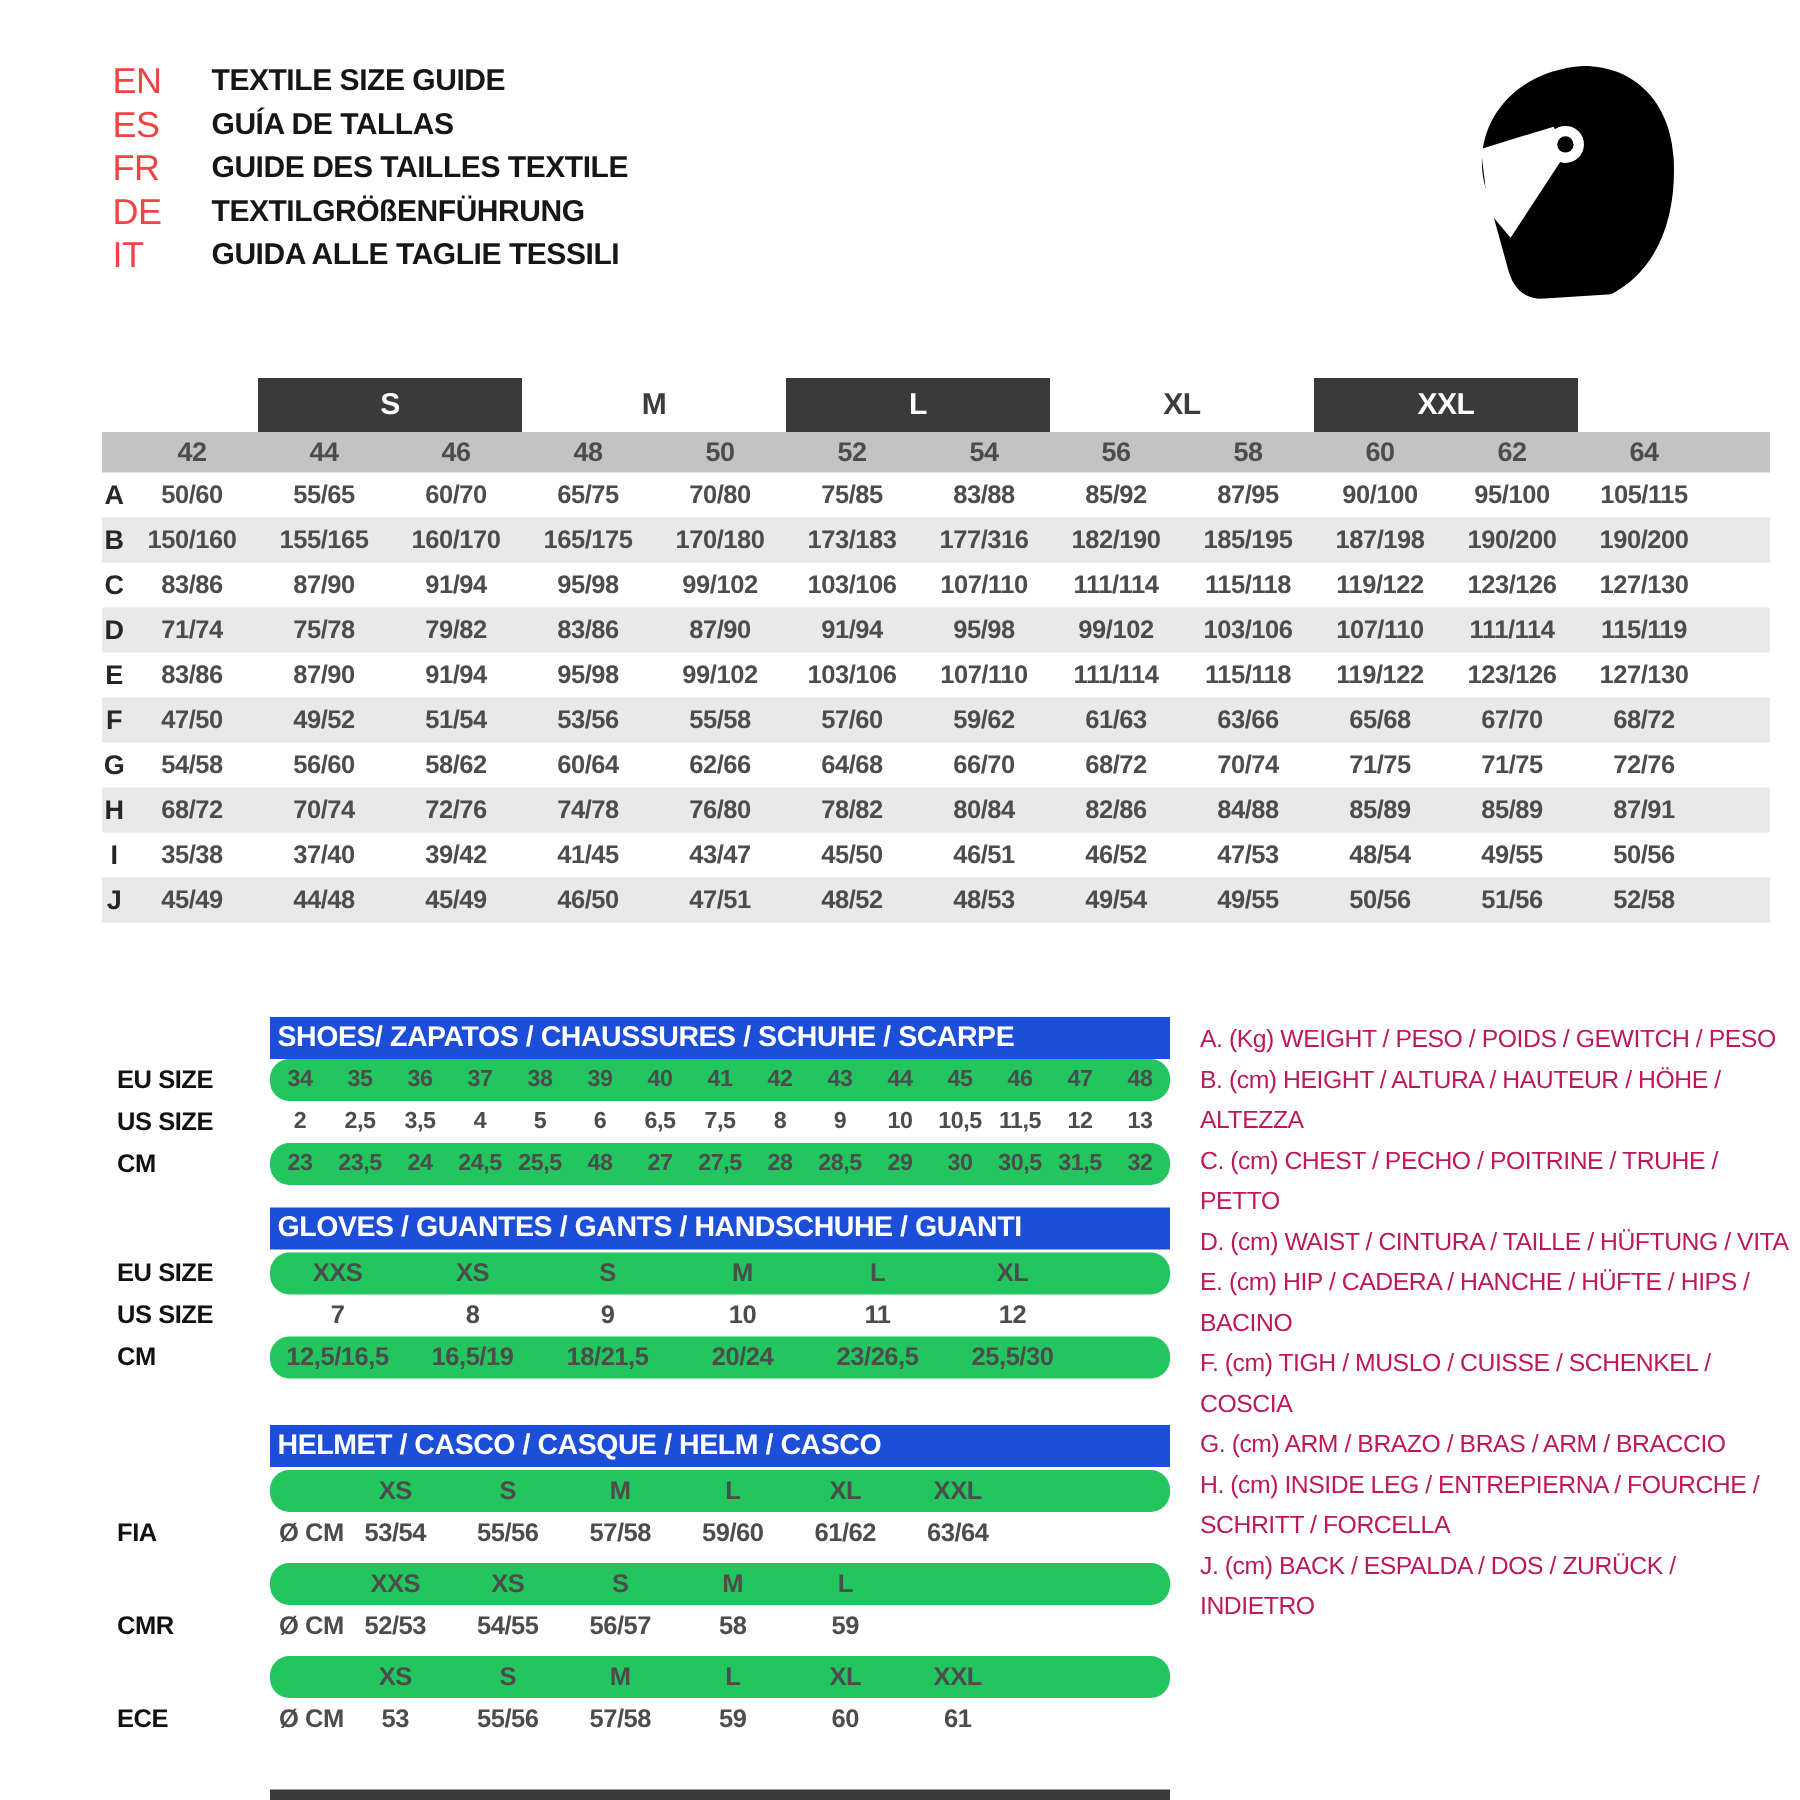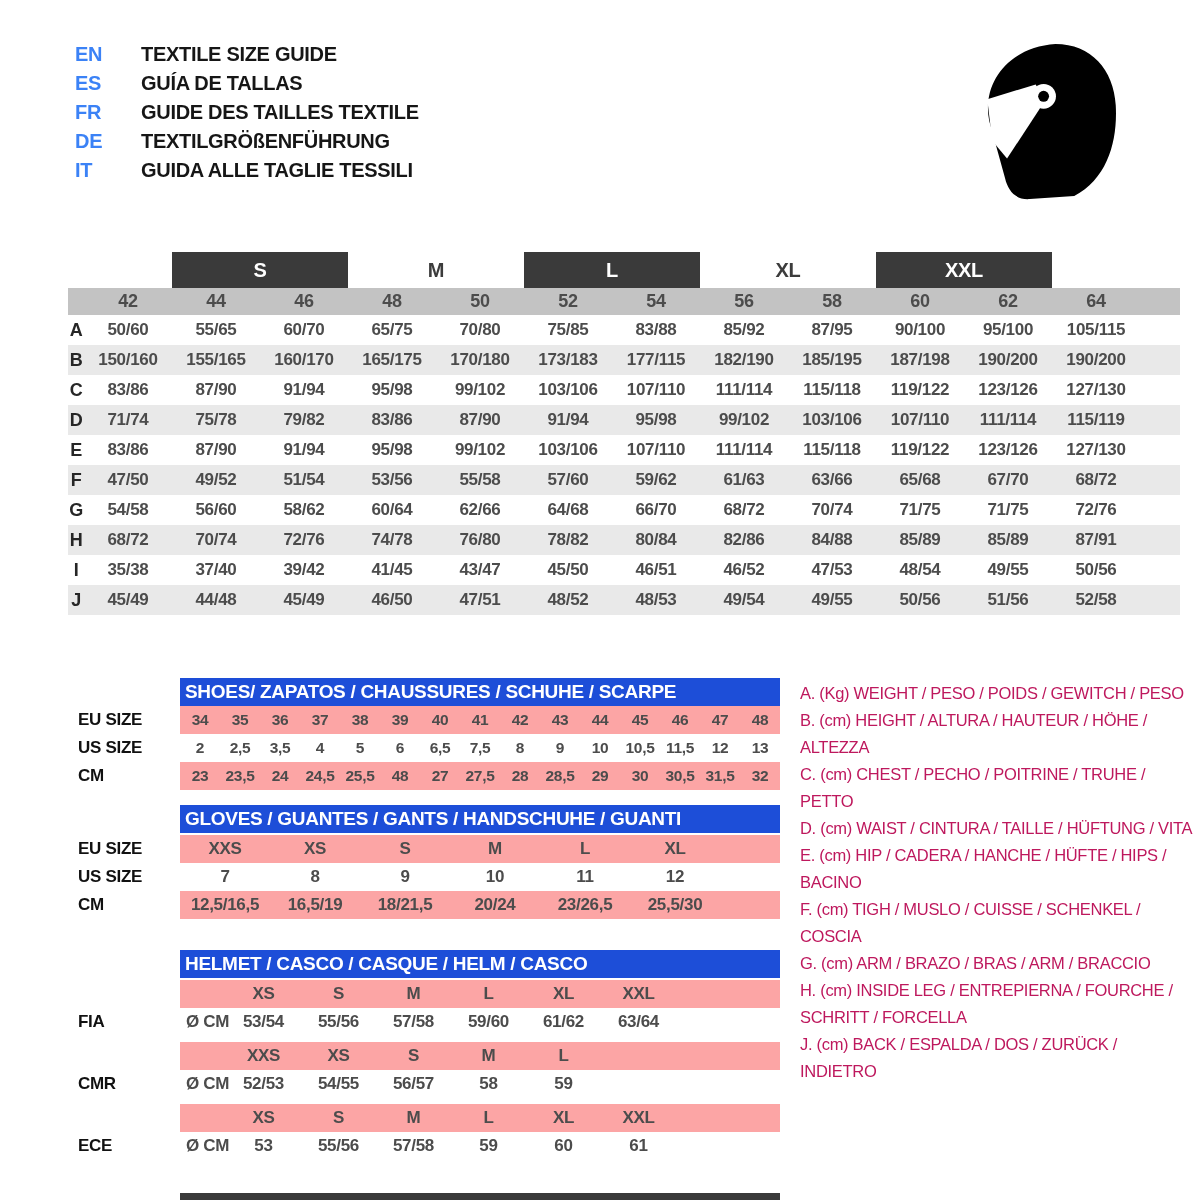--- a/index.html
+++ b/index.html
@@ -2,21 +2,21 @@
 <html><head>
 <meta charset="utf-8">
 <style>
   html,body{margin:0;padding:0;}
   body{width:1200px;height:1200px;background:#fff;font-family:"Liberation Sans",sans-serif;letter-spacing:-0.3px;}
   .page{position:relative;width:1200px;height:1200px;overflow:hidden;background:#fff;}
 
   
   .langs{position:absolute;left:75px;top:40px;}
   .lang-row{display:flex;height:29px;align-items:center;}
-  .lang-code{width:44px;font-weight:bold;font-size:20px;color:#3b82f6;}
+  .lang-code{width:44px;font-weight:normal;font-size:24px;color:#ef4444;}
   .lang-title{font-weight:bold;font-size:20px;color:#161616;white-space:nowrap;margin-left:22px;}
 
   
   .helmet-icon{position:absolute;left:975px;top:38px;width:155px;height:168px;}
   .helmet-icon svg{width:100%;height:100%;}
 
   
   .size-groups{position:absolute;left:84px;top:252px;width:1056px;height:36px;display:grid;grid-template-columns:repeat(12,88px);}
   .grp{display:flex;align-items:center;justify-content:center;font-weight:bold;font-size:20px;}
   .grp.dark{background:#3a3a3a;color:#fff;}
@@ -29,21 +29,21 @@
   .trow.shaded{background:#e9e9e9;}
   .trow .letter{font-weight:bold;font-size:18px;color:#262626;text-align:center;}
   .trow .cell{font-weight:bold;font-size:17px;color:#4c4c4c;text-align:center;white-space:nowrap;}
 
   
   .block{position:absolute;left:68px;width:712px;}
   .hdr{margin-left:112px;width:595px;height:28px;background:#1d4ed8;color:#fff;font-weight:bold;font-size:19px;line-height:28px;padding-left:5px;white-space:nowrap;}
   .brow{display:flex;height:28px;}
   .side{width:112px;display:flex;align-items:center;padding-left:10px;box-sizing:border-box;font-weight:bold;font-size:17px;color:#111;}
   .content{width:600px;height:28px;display:grid;align-items:center;}
-  .content.shaded{background:#fca5a5;}
+  .content.shaded{background:#22c55e;border-radius:13px;}
   .cols15{grid-template-columns:repeat(15,40px);}
   .cols6{grid-template-columns:repeat(6,90px);}
   .colsH{grid-template-columns:46px repeat(6,75px);}
   .content .cell{font-weight:bold;font-size:17px;color:#4c4c4c;text-align:center;white-space:nowrap;}
   .cols15 .cell{font-size:15.5px;}
   .content .unit{font-weight:bold;font-size:17px;color:#4c4c4c;padding-left:6px;white-space:nowrap;}
   .brow.gap{margin-top:6px;}
   .shoes{top:678px;}
   .gloves{top:805px;}
   .helmet{top:950px;}
@@ -137,21 +137,21 @@
         <div class="cell">105/115</div>
       </div>
       <div class="trow shaded">
         <div class="letter">B</div>
         <div class="cell">150/160</div>
         <div class="cell">155/165</div>
         <div class="cell">160/170</div>
         <div class="cell">165/175</div>
         <div class="cell">170/180</div>
         <div class="cell">173/183</div>
-        <div class="cell">177/115</div>
+        <div class="cell">177/316</div>
         <div class="cell">182/190</div>
         <div class="cell">185/195</div>
         <div class="cell">187/198</div>
         <div class="cell">190/200</div>
         <div class="cell">190/200</div>
       </div>
       <div class="trow">
         <div class="letter">C</div>
         <div class="cell">83/86</div>
         <div class="cell">87/90</div>

